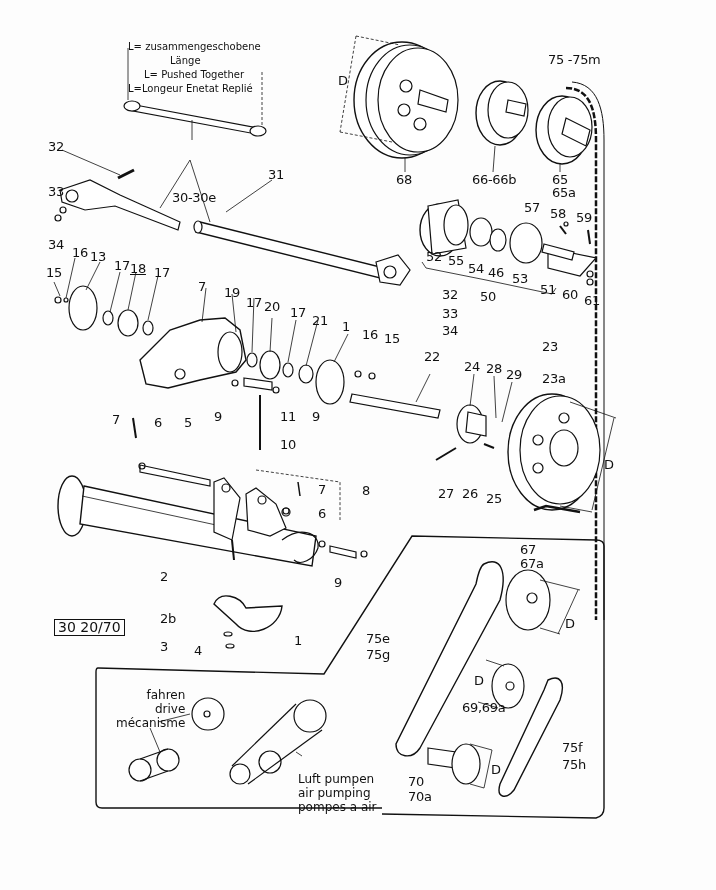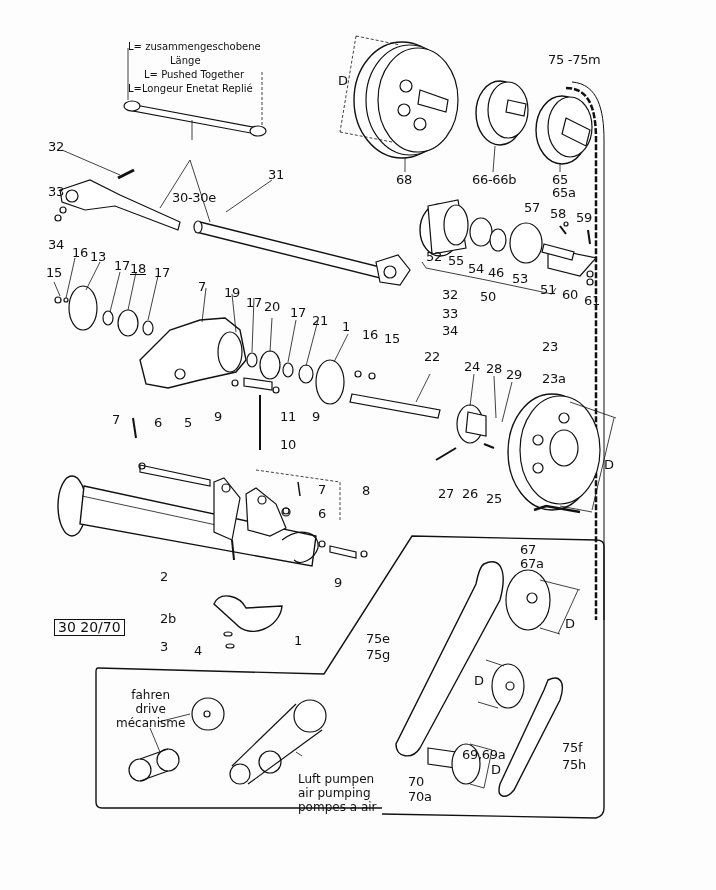--- a/index.html
+++ b/index.html
@@ -1,20 +1,20 @@
 <!DOCTYPE html>
 <html><head>
 <meta charset="utf-8">
 <style>
   html, body { margin: 0; padding: 0; background: #fdfdfd; }
   body { width: 716px; height: 890px; position: relative; overflow: hidden;
          font-family: "DejaVu Sans", sans-serif; color: #111; }
   #diagram { position: absolute; left: 0; top: 0; width: 716px; height: 890px; }
   .lbl { position: absolute; font-size: 13px; line-height: 13px; white-space: nowrap; color: #111; letter-spacing: -0.3px; }
-  .caption { position: absolute; font-size: 12px; line-height: 14px; text-align: center; color: #111; }
+  .caption { position: absolute; font-size: 12px; line-height: 14px; text-align: right; color: #111; }
   .ref-box { position: absolute; left: 54px; top: 619px; border: 1.5px solid #111; padding: 1px 3px;
              font-size: 14px; line-height: 13px; }
   .length-note { position: absolute; left: 128px; top: 40px; font-size: 10px; line-height: 14px; }
   .length-note div { white-space: nowrap; }
 </style>
 </head>
 <body>
 
 <svg id="diagram" viewBox="0 0 716 890" xmlns="http://www.w3.org/2000/svg">
   <g fill="none" stroke="#111" stroke-width="1.2">
@@ -305,21 +305,21 @@
 <span class="lbl" style="left:160px;top:570px;">2</span>
 <span class="lbl" style="left:160px;top:612px;">2b</span>
 <span class="lbl" style="left:294px;top:634px;">1</span>
 <span class="lbl" style="left:160px;top:640px;">3</span>
 <span class="lbl" style="left:194px;top:644px;">4</span>
 
 <span class="lbl" style="left:520px;top:543px;">67</span>
 <span class="lbl" style="left:520px;top:557px;">67a</span>
 <span class="lbl" style="left:366px;top:632px;">75e</span>
 <span class="lbl" style="left:366px;top:648px;">75g</span>
-<span class="lbl" style="left:462px;top:748px;">69,69a</span>
+<span class="lbl" style="left:462px;top:701px;">69,69a</span>
 <span class="lbl" style="left:562px;top:741px;">75f</span>
 <span class="lbl" style="left:562px;top:758px;">75h</span>
 <span class="lbl" style="left:408px;top:775px;">70</span>
 <span class="lbl" style="left:408px;top:790px;">70a</span>
 
 <span class="lbl" style="left:338px;top:74px;">D</span>
 <span class="lbl" style="left:604px;top:458px;">D</span>
 <span class="lbl" style="left:565px;top:617px;">D</span>
 <span class="lbl" style="left:474px;top:674px;">D</span>
 <span class="lbl" style="left:491px;top:763px;">D</span>

